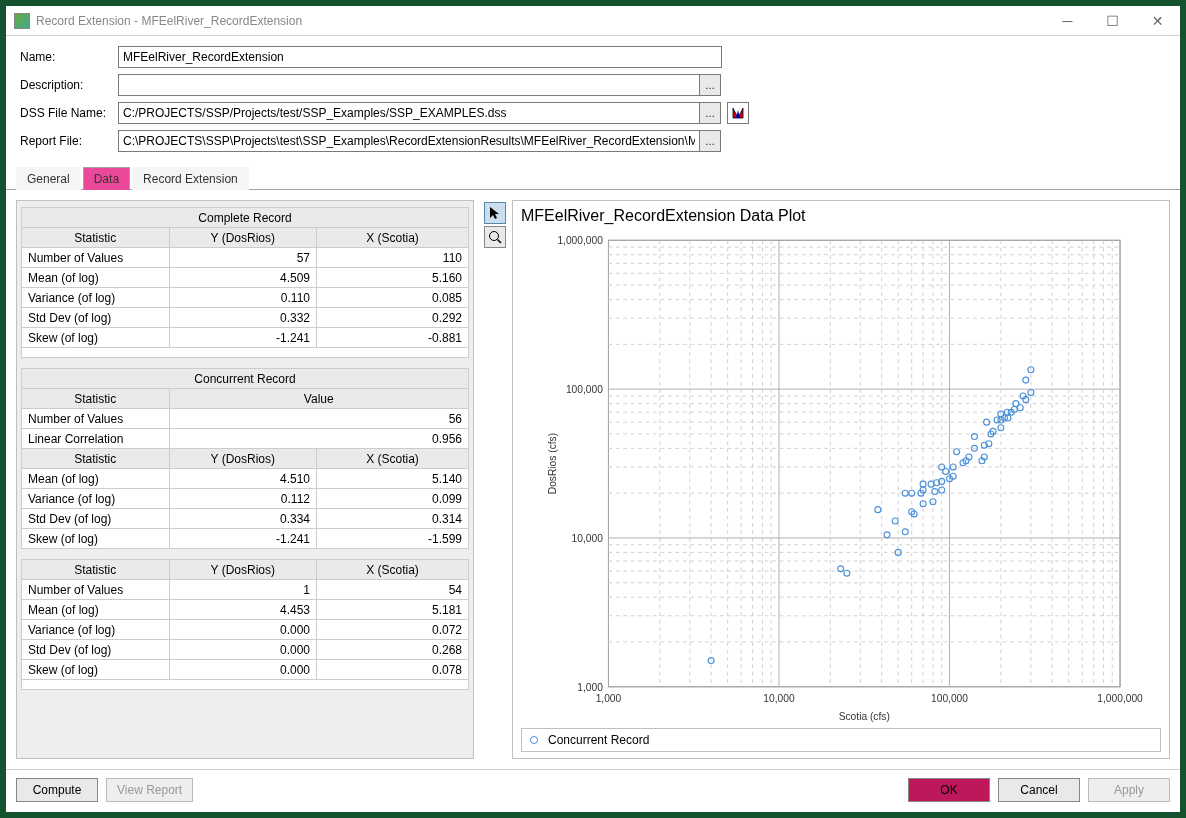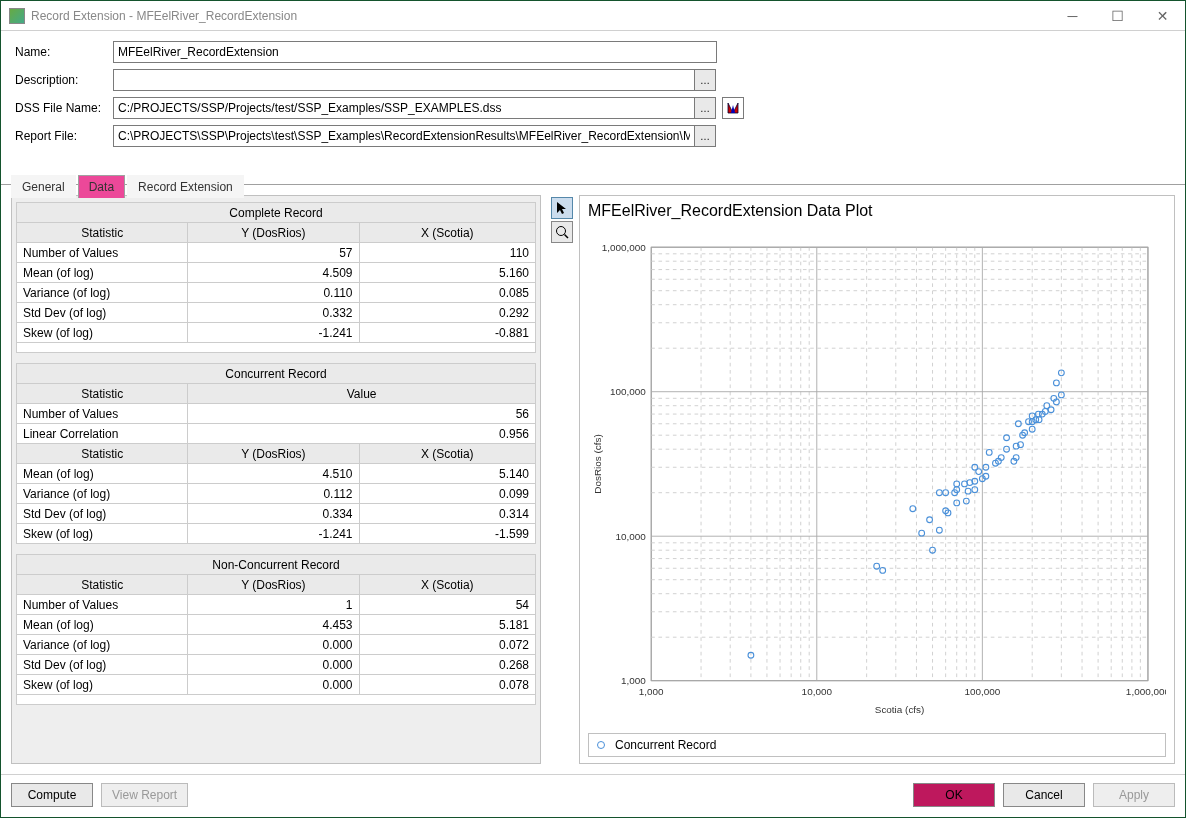--- a/index.html
+++ b/index.html
@@ -7,21 +7,21 @@
     margin: 0;
     font-family: "Segoe UI", Tahoma, Arial, sans-serif;
     font-size: 12px;
     background: #f0f0f0;
     color: #000;
   }
   .window {
     width: 1186px;
     height: 818px;
     background: #fff;
-    border: 1px solid #14532d;
+    border: 6px solid #14532d;
     display: flex;
     flex-direction: column;
   }
   .titlebar {
     height: 30px;
     background: #fff;
     border-bottom: 1px solid #d0d0d0;
     display: flex;
     align-items: center;
     padding: 0 0 0 8px;
@@ -79,37 +79,37 @@
     padding-left: 10px;
     border-bottom: 1px solid #a0a0a0;
     margin-top: 2px;
   }
   .tab {
     padding: 4px 10px;
     border: 1px solid transparent;
     border-bottom: none;
     margin-right: 2px;
     position: relative;
-    top: 14px;
+    top: 1px;
     background: #f5f5f5;
     color:#333;
   }
   .tab.active {
     border-color: #a0a0a0;
     background: #ec4899;
   }
   .tab-content {
     flex: 1;
     display: flex;
     padding: 10px;
     gap: 10px;
     overflow: hidden;
   }
   .left-panel {
-    width: 530px;
+    width: 458px;
     border: 1px solid #c0c0c0;
     background: #eee;
     padding: 6px 4px;
     overflow-y: auto;
     max-height: 598px;
   }
   .tbl {
     width: 100%;
     border-collapse: collapse;
     background:#fff;
@@ -322,23 +322,20 @@
         <tr>
               <td class="label">Skew (of log)</td>
               <td class="num">-1.241</td>
               <td class="num">-1.599</td>
             </tr>
       </tbody>
         </table>
 
       <table class="tbl">
         <tbody>
-            <tr class="title-row">
-              <th colspan="3">Non-Concurrent Record</th>
-            </tr>
         <tr class="hdr">
           <th style="width:33%">Statistic</th>
           <th style="width:33%">Y (DosRios)</th>
           <th>X (Scotia)</th>
         </tr>
         <tr>
               <td class="label">Number of Values</td>
               <td class="num">1</td>
               <td class="num">54</td>
             </tr>

